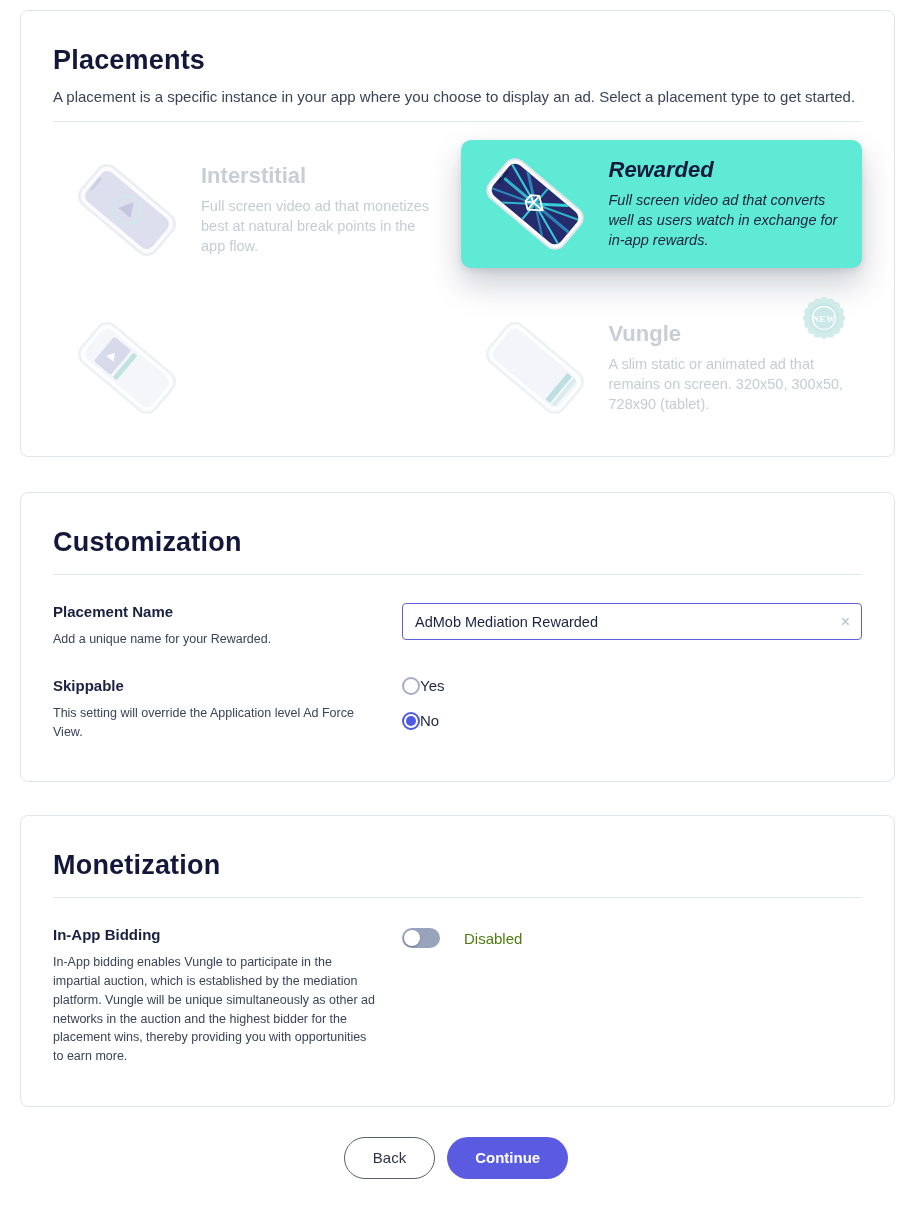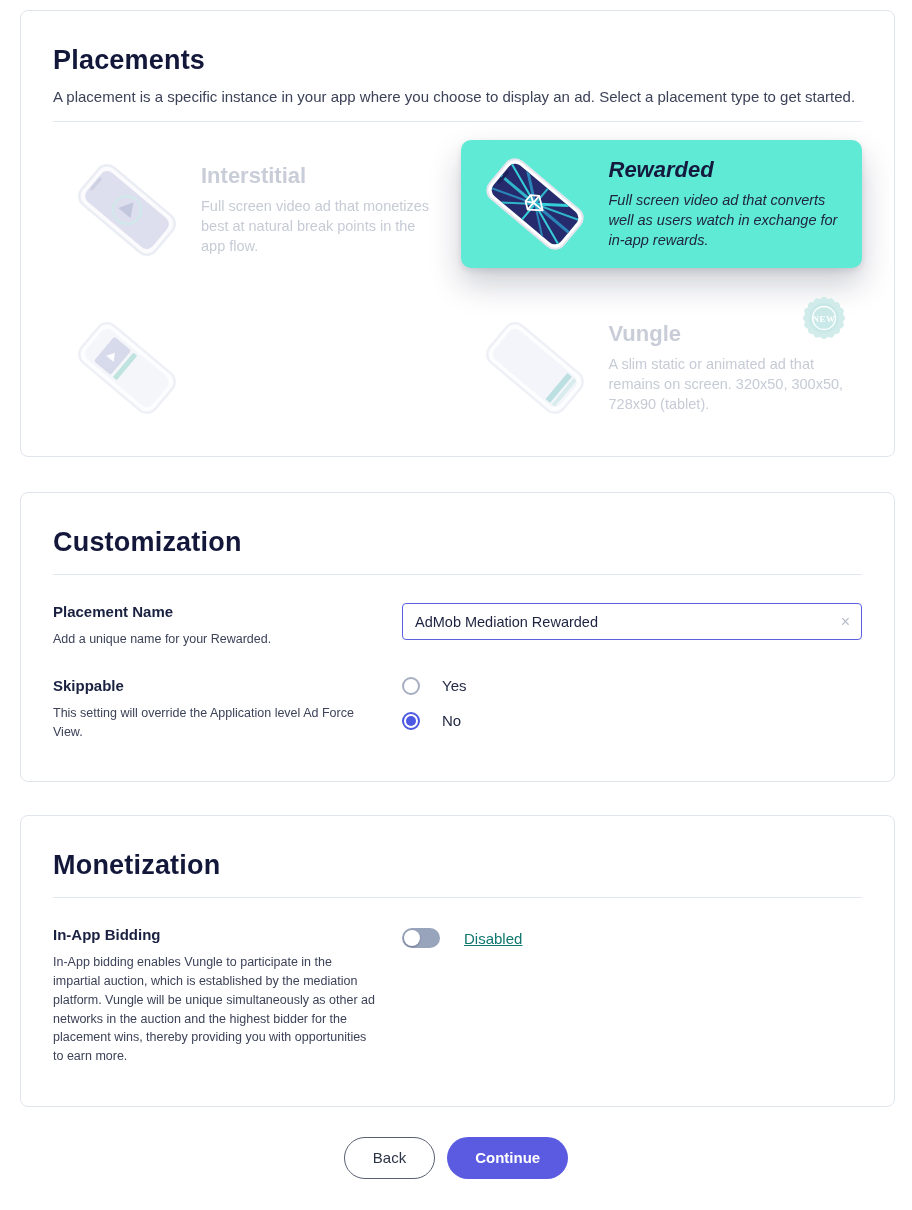--- a/index.html
+++ b/index.html
@@ -58,42 +58,42 @@
   .text-input {
     width:100%; height:37px; border:1px solid #5b5fe0; border-radius:4px;
     padding:0 34px 0 12px; font-family:"Liberation Sans", sans-serif;
     font-size:14.5px; color:#1c2240; outline:none; background:#fff;
   }
   .clear-x {
     position:absolute; right:12px; top:50%; transform:translateY(-50%);
     color:#b6bcc8; font-size:16px; line-height:1; cursor:pointer;
   }
 
-  .radio-row { display:flex; align-items:center; gap:22px; }
+  .radio-row { display:flex; align-items:center; gap:0; }
   .radio-row + .radio-row { margin-top:17px; }
   .radio {
     width:18px; height:18px; border-radius:50%; background:#fff;
     border:2px solid #a7aec2; position:relative; flex:0 0 18px; cursor:pointer;
   }
   .radio.checked { border-color:#4d58e3; }
   .radio.checked::after {
     content:""; position:absolute; inset:2px; border-radius:50%; background:#4d58e3;
   }
   .radio-label { font-size:15px; color:#242a45; }
 
   .toggle-row { display:flex; align-items:center; gap:24px; margin-top:2px; }
   .toggle {
     width:38px; height:20px; border-radius:10px; background:#98a3bc;
     position:relative; cursor:pointer;
   }
   .toggle::after {
     content:""; position:absolute; left:2px; top:2px; width:16px; height:16px;
     border-radius:50%; background:#fff; box-shadow:0 1px 2px rgba(0,0,0,.28);
   }
-  .toggle-label { font-size:15px; color:#0f766e;text-decoration:underline; }
+  .toggle-label { font-size:15px; color:#4d7c0f; }
 
   
   #placements-card { margin-top:10px; }
   #customization-card { margin-top:35px; padding-bottom:40px; }
   #monetization-card { margin-top:33px; padding-bottom:40px; }
 
   
   .footer { margin-top:30px; display:flex; justify-content:center; gap:12px; }
   .btn {
     height:42px; border-radius:21px; padding:0 28px; font-size:15px;

